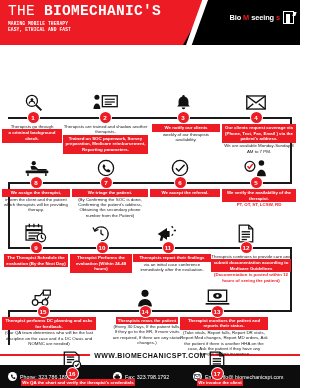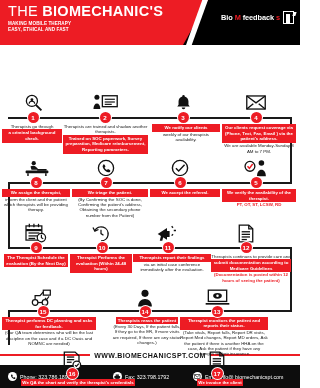--- a/index.html
+++ b/index.html
@@ -16,21 +16,21 @@
   .header-red {
     position: absolute; left:0; top:0; height:45px; width: 208px;
     background:#ED1C24;
     clip-path: polygon(0 0, 100% 0, 88% 100%, 0 100%);
   }
   .header-slash {
     position:absolute; top:0; left:186px; width:22px; height:45px;
     background:#fff;
     clip-path: polygon(74% 0, 100% 0, 26% 100%, 0 100%);
   }
-  .hdr-text { position:absolute; left:8px; top:4px; color:#fff; line-height:1.0; }
+  .hdr-text { position:absolute; left:8px; top:4px; color:#fff; line-height:1.0;font-family:Liberation Mono, monospace; }
   .hdr-l1 { font-size:14.5px; letter-spacing:0.3px; }
   .hdr-l1 .thin { font-weight:300; }
   .hdr-l1 .bold { font-weight:bold; }
   .hdr-l2row { display:flex; align-items:flex-end; gap:4px; margin-top:2px; }
   .hdr-l2 { font-size:14.5px; font-weight:300; letter-spacing:0.3px; }
   .hdr-sub { font-size:4.6px; font-weight:bold; line-height:1.35; letter-spacing:0.1px; padding-bottom:1px; }
   .logo-box {
     position:absolute; right:6px; top:11px;
     display:flex; align-items:center; gap:2px;
     color:#fff; font-size:7.4px; font-weight:bold; letter-spacing:-0.1px;
@@ -134,21 +134,21 @@
         <div class="hdr-sub">
           <div>MAKING MOBILE THERAPY</div>
           <div>EASY, ETHICAL AND FAST</div>
         </div>
       </div>
     </div>
 
     <div class="logo-box">
       <span>Bio</span>
         <span class="mred">M</span>
-        <span>feedback</span>
+        <span>seeing</span>
         <span class="mred">s</span>
       <span class="logo-mark"></span>
     </div>
   </div>
 
   <div class="flow">
 
     <div class="rail" style="left:8px; top:72px; width:284px;"></div>
     <div class="rail-v" style="left:290.4px; top:72px; height:66px;"></div>
 

